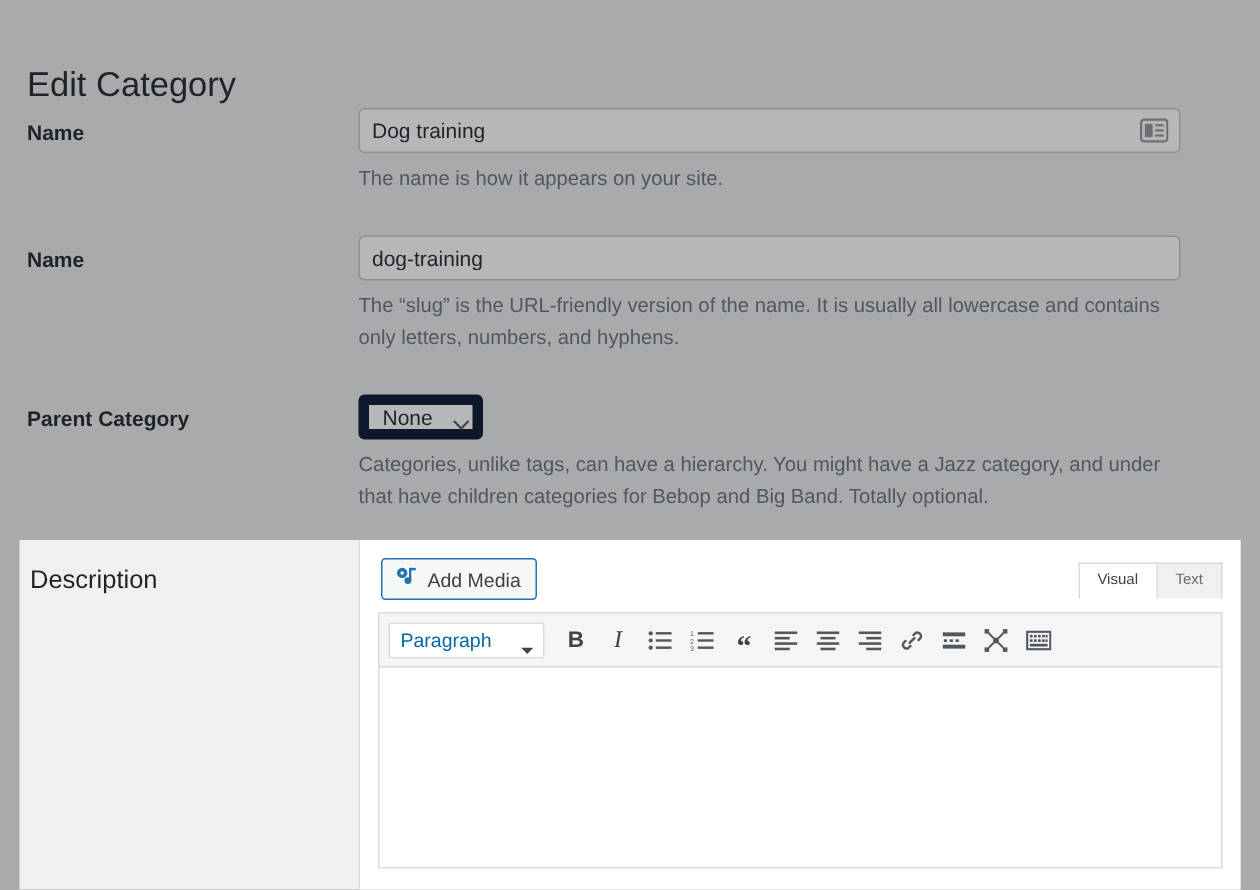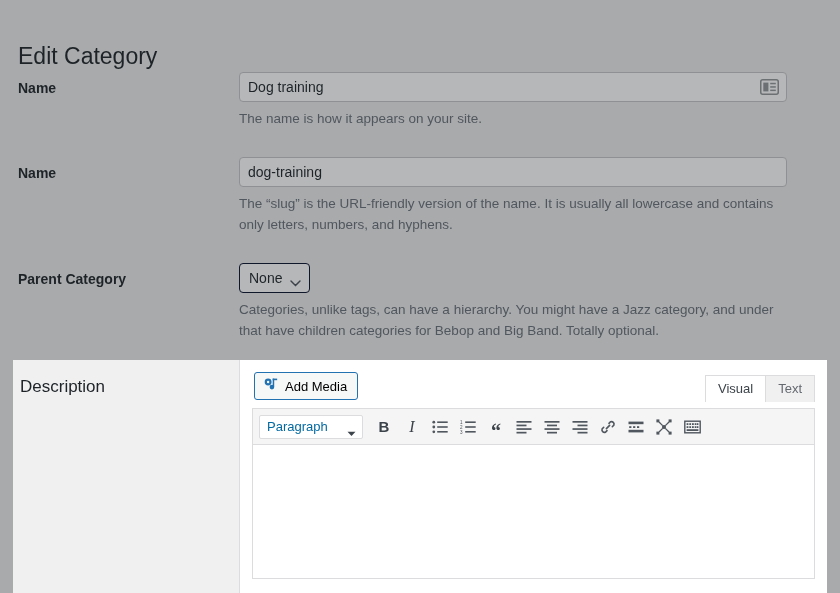--- a/index.html
+++ b/index.html
@@ -90,21 +90,21 @@
     color: #50575e;
   }
 
   select.parent-select {
     height: 30px;
     padding: 0 26px 0 9px;
     font-family: "Liberation Sans", sans-serif;
     font-size: 14px;
     color: #1d2327;
     background: #b6b7b9;
-    border: 1px solid #0f172a;
+    border: 7px solid #0f172a;
     border-radius: 4px;
     outline: none;
     -webkit-appearance: none;
     appearance: none;
   }
   .select-wrap {
     position: relative;
     display: inline-block;
   }
   .select-chevron {
@@ -153,38 +153,38 @@
     left: 14px;
     top: 12px;
     display: flex;
     align-items: center;
     gap: 6px;
     height: 28px;
     padding: 0 10px 0 8px;
     background: #f6f7f7;
     border: 1px solid #2271b1;
     border-radius: 3px;
-    color: #000000;
+    color: #404040;
     font-size: 13px;
     font-family: "Liberation Sans", sans-serif;
     cursor: pointer;
     box-sizing: border-box;
   }
   .media-icon { display: block; }
 
   .editor-tabs {
     position: absolute;
     right: 12px;
     top: 15px;
     display: flex;
     align-items: flex-end;
   }
   .editor-tab {
     padding: 6px 12px 7px;
-    font-size: 13px;
+    font-size: 10px;
     line-height: 1;
     color: #646970;
     background: #f0f0f1;
     border: 1px solid #dcdcde;
     border-bottom: none;
     margin-left: -1px;
     cursor: pointer;
   }
   .editor-tab.active {
     background: #ffffff;

